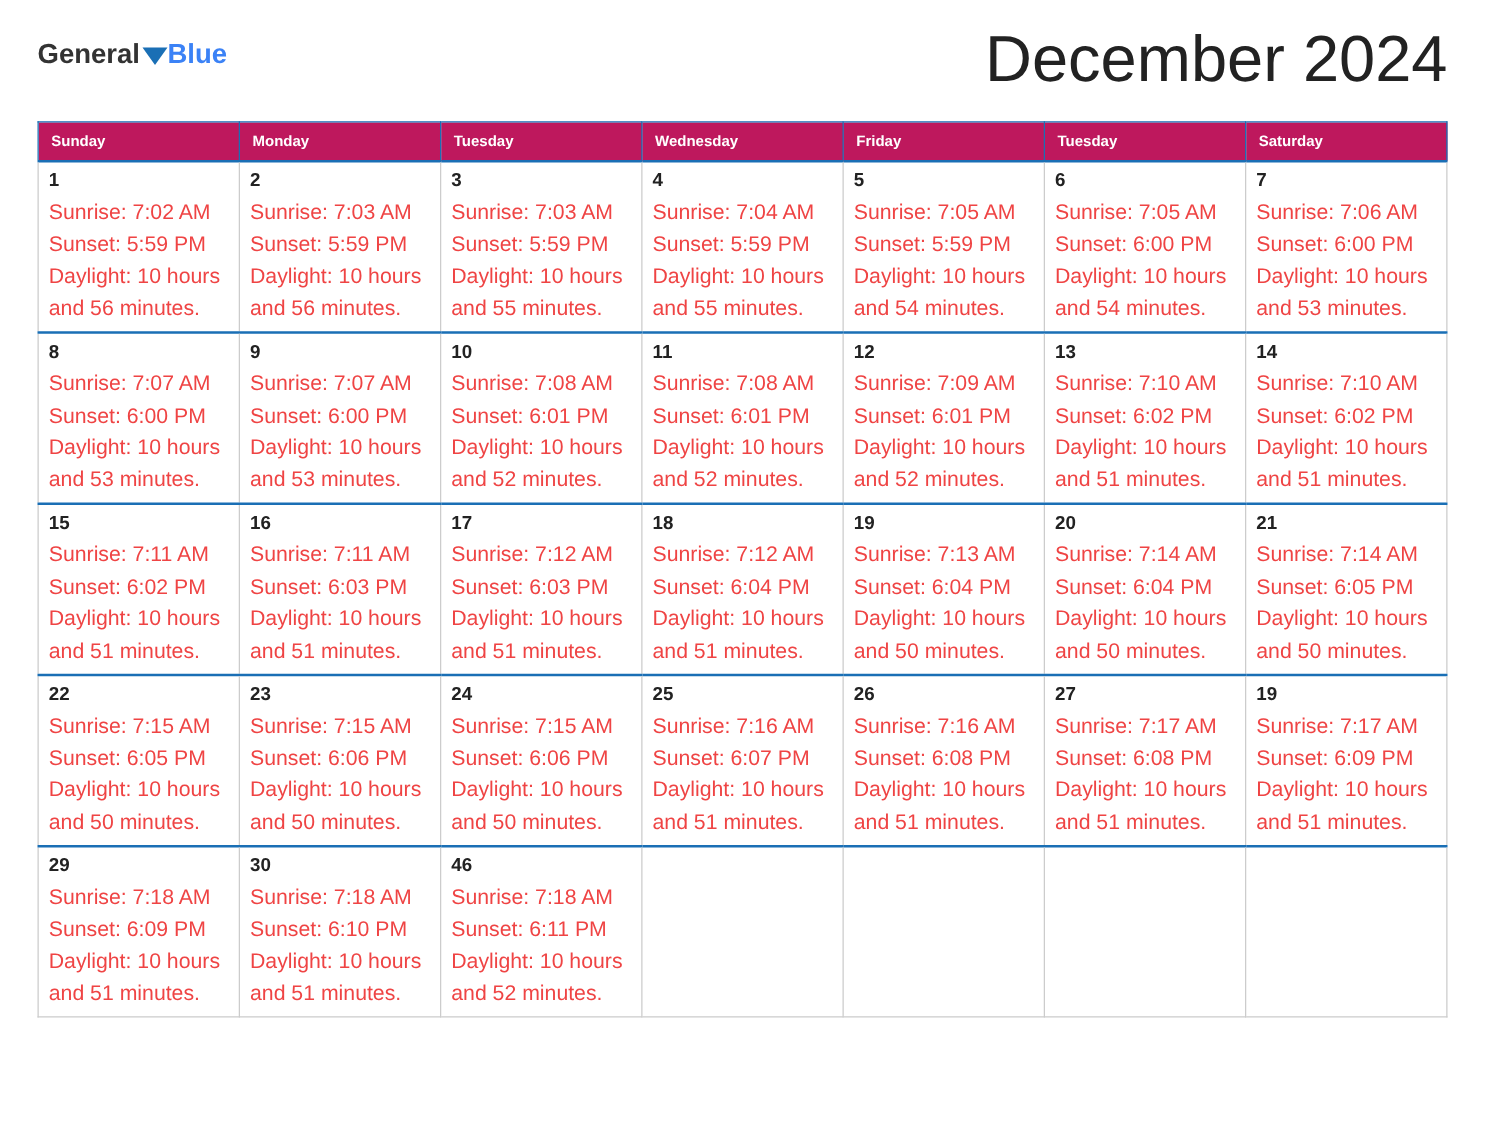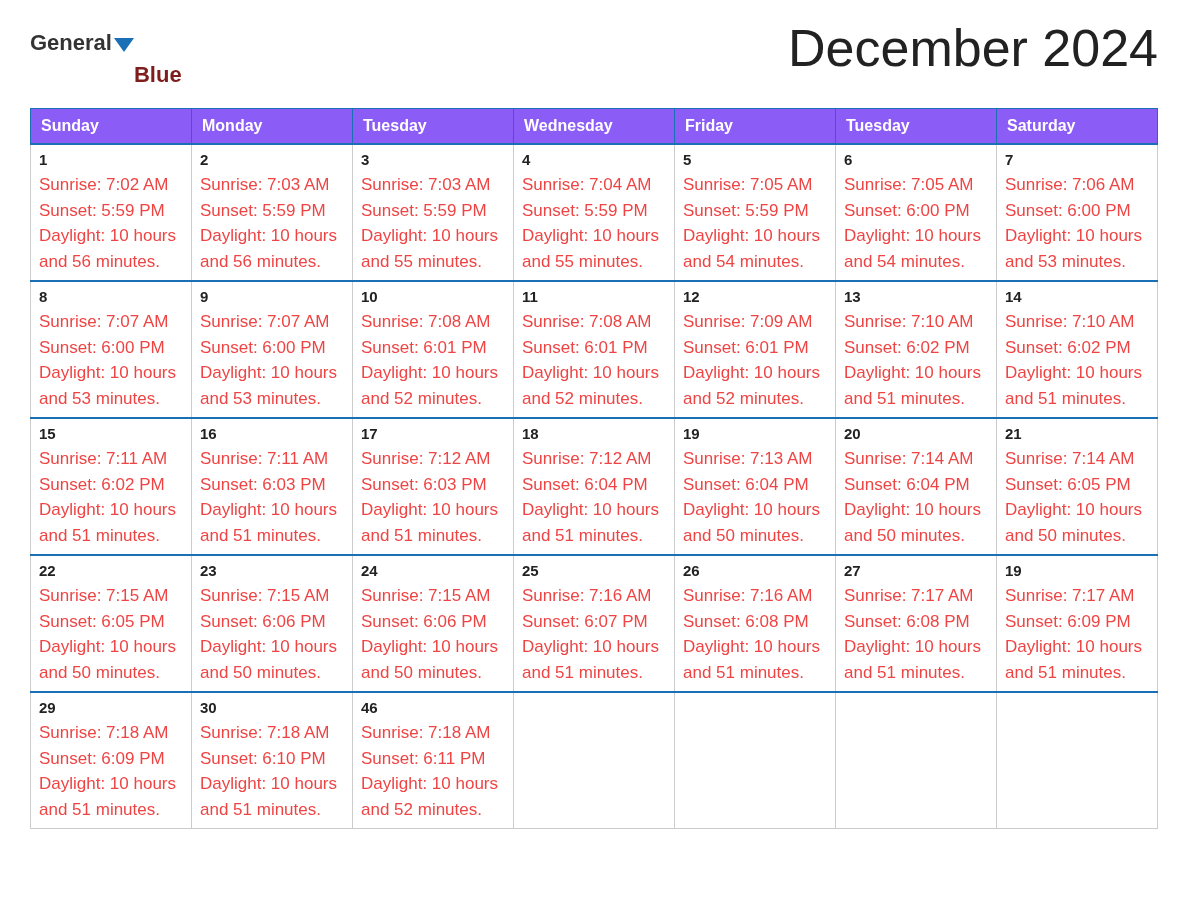--- a/index.html
+++ b/index.html
@@ -37,47 +37,46 @@
       display: inline-block;
       width: 0;
       height: 0;
       border-left: 10px solid transparent;
       border-right: 10px solid transparent;
       border-top: 14px solid #1a6fb5;
       margin-left: 2px;
       margin-bottom: 4px;
     }
     .logo-blue {
-      color: #7f1d1d;
+      color: #3b82f6;
       font-size: 22px;
       font-weight: bold;
-      margin-top: 32px;
     }
     .title-block {
     }
     .month-title {
       font-size: 52px;
       font-weight: normal;
       color: #222;
       line-height: 1.1;
     }
     .location-title {
       font-size: 22px;
       color: #555;
       margin-top: 5px;
     }
     .calendar-table {
       width: 100%;
       border-collapse: collapse;
       border: 1px solid #aaa;
     }
     .calendar-table th {
-      background-color: #8b5cf6;
+      background-color: #be185d;
       color: #fff;
-      font-size: 16px;
+      font-size: 12px;
       font-weight: bold;
       padding: 8px 10px;
       text-align: left;
       border: 1px solid #1a6fb5;
     }
     .calendar-table td {
       vertical-align: top;
       padding: 6px 8px;
       border: 1px solid #ccc;
       width: 14.28%;

